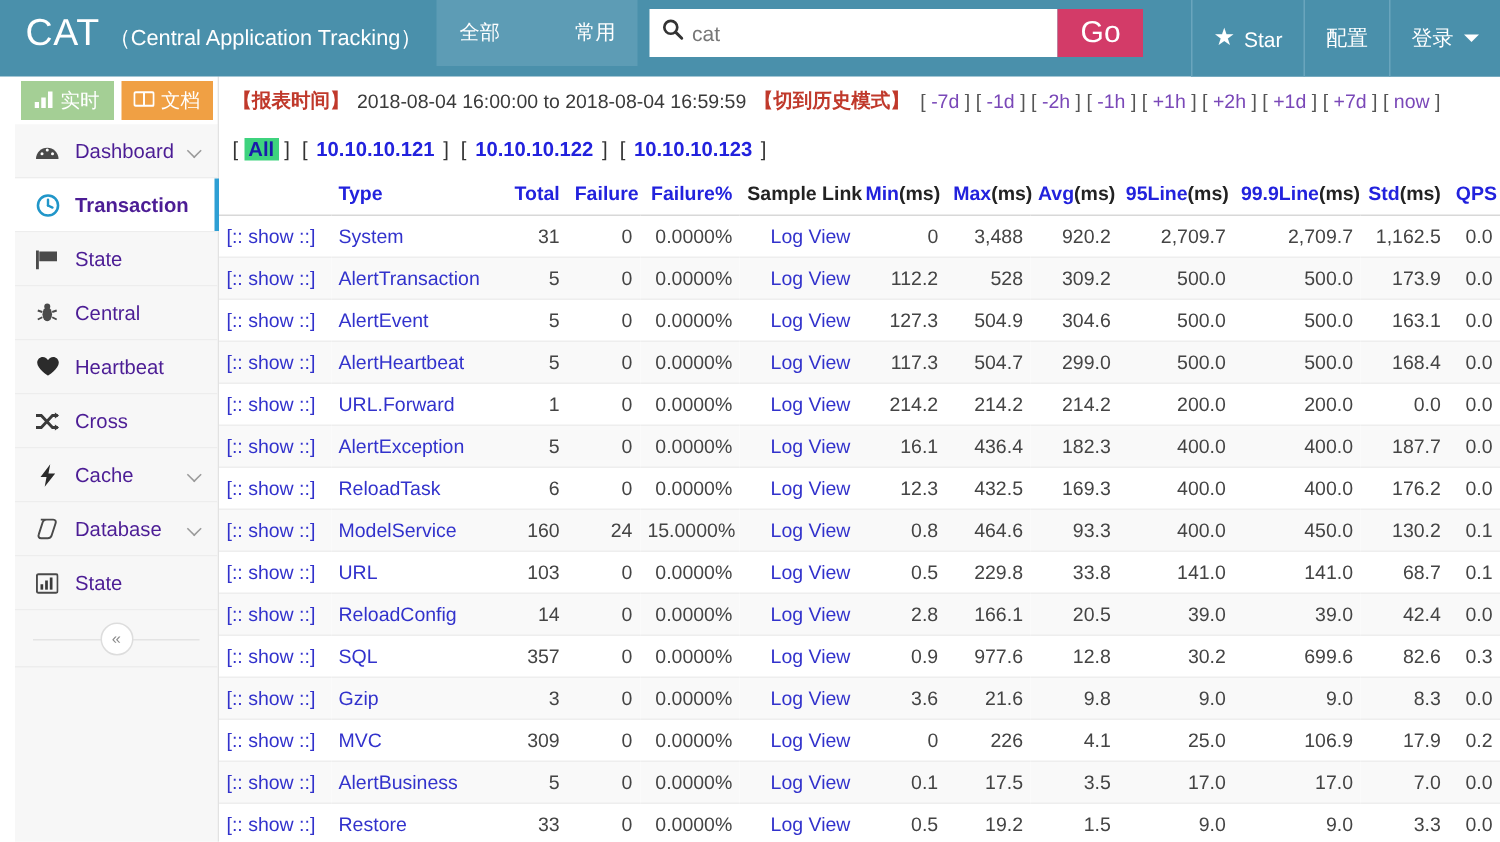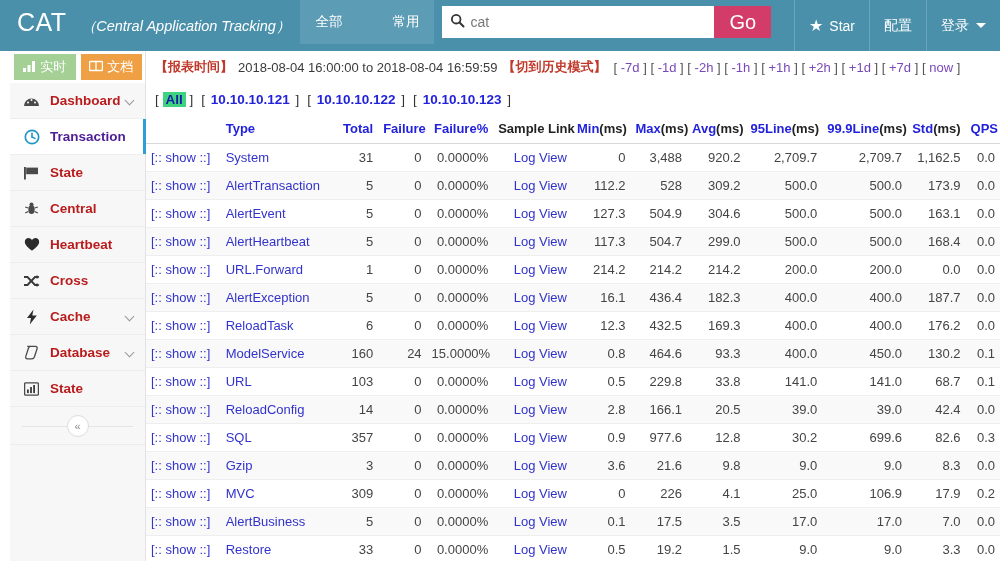--- a/index.html
+++ b/index.html
@@ -28,24 +28,23 @@
     color: #ffffff;
   }
   .brand-cat {
     font-size: 25px;
     letter-spacing: 0.5px;
     font-weight: 400;
     line-height: 44px;
   }
   .brand-full {
     font-size: 14.5px;
-    margin-left: 15px;
+    margin-left: 6px;
     line-height: 44px;
     font-weight: 400;
-    font-style: italic;
   }
   .nav-quick {
     display: flex;
     align-items: center;
     background: #5d9cb5;
     height: 44px;
     padding: 0 2px;
     gap: 24px;
   }
   .nav-quick-item {
@@ -151,26 +150,25 @@
   .tabbtn.orange { background: #f0a044; }
   .tabbtn-ico { display: block; }
 
   .nav-list { list-style: none; margin: 0; padding: 0; }
   .nav-item {
     display: flex;
     align-items: center;
     height: 36px;
     padding: 0 9px 0 12px;
     font-size: 13.5px;
-    color: #b91c1c;
+    color: #4c1d95;
     border-bottom: 1px solid #ededed;
     cursor: pointer;
     position: relative;
     background: #f7f7f7;
-    font-weight: bold;
   }
   .nav-item.active {
     background: #ffffff;
     color: #4c1d95;
     font-weight: bold;
   }
   .nav-item.active::after {
     content: "";
     position: absolute;
     right: -1px; top: 0; bottom: 0;

